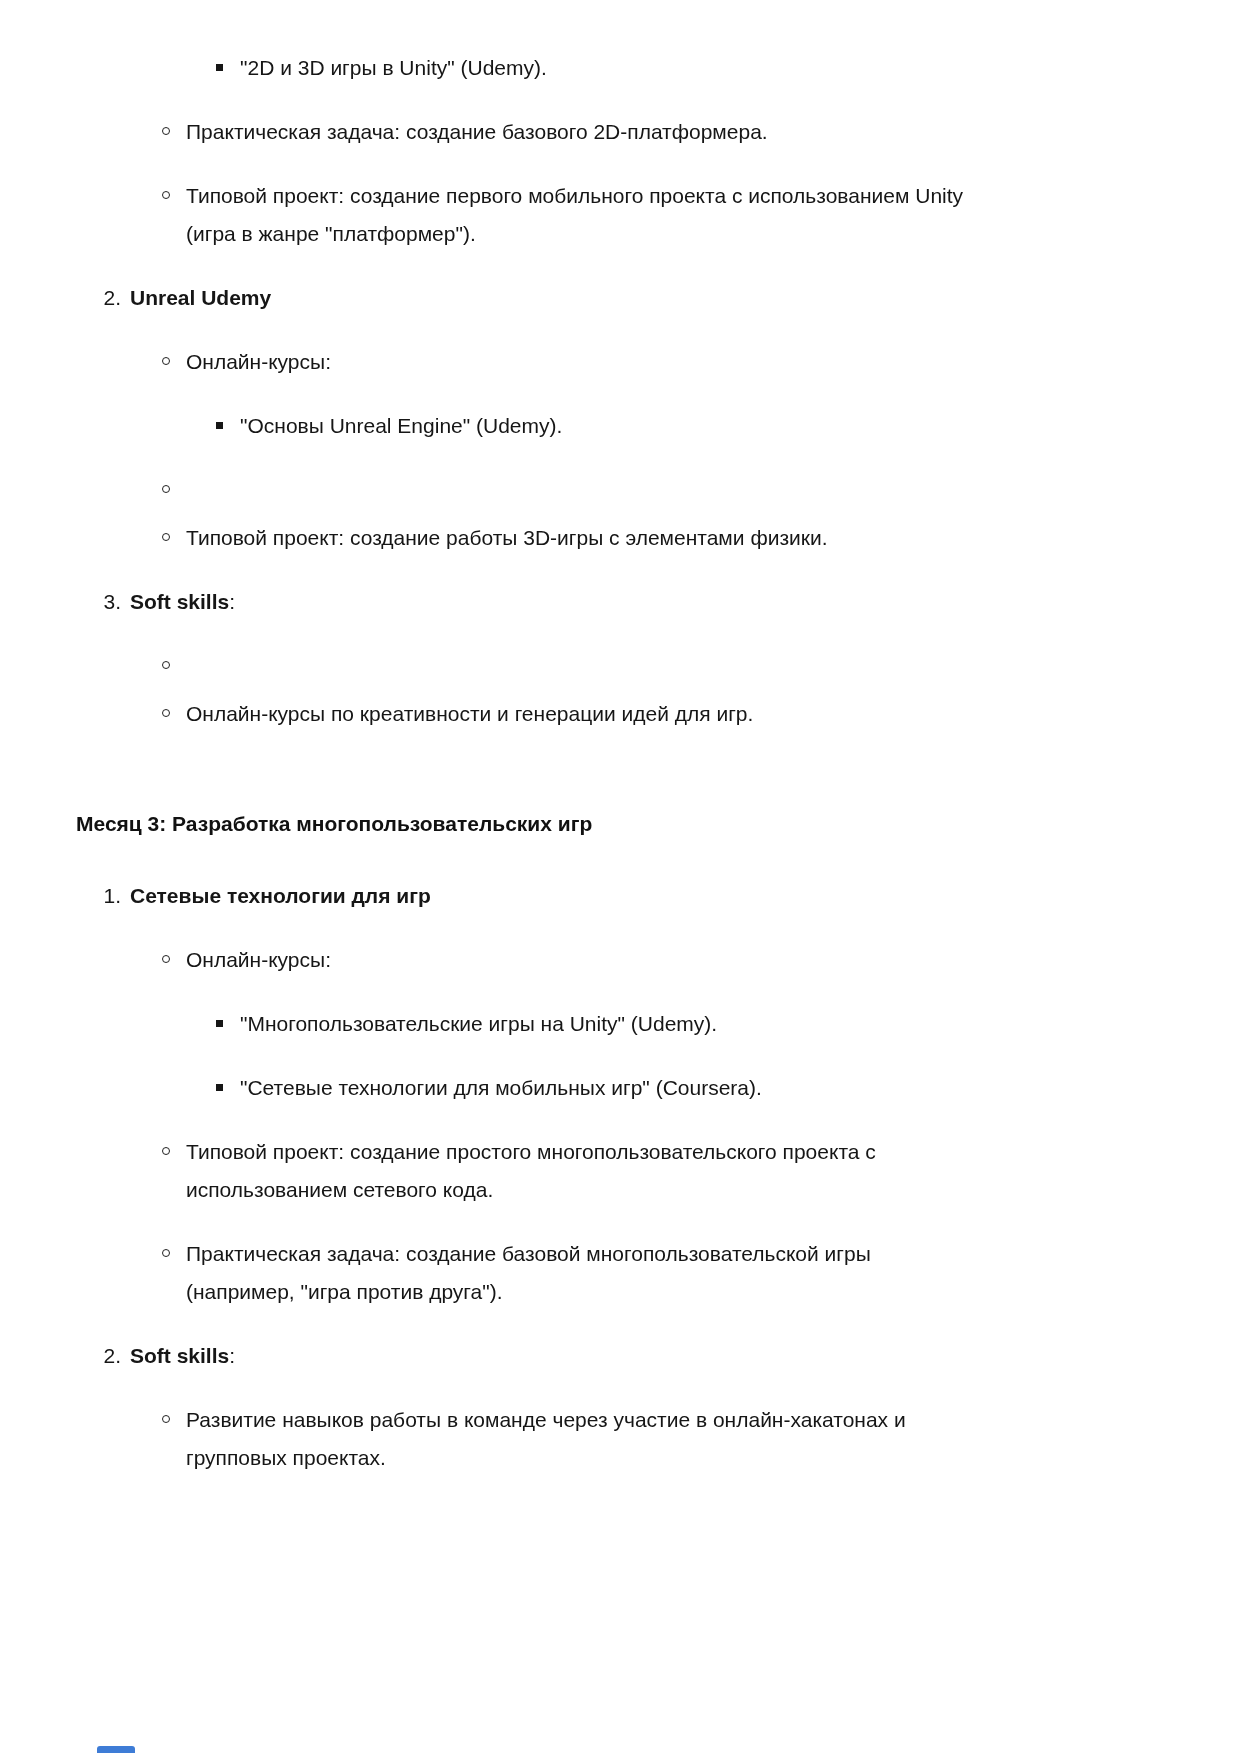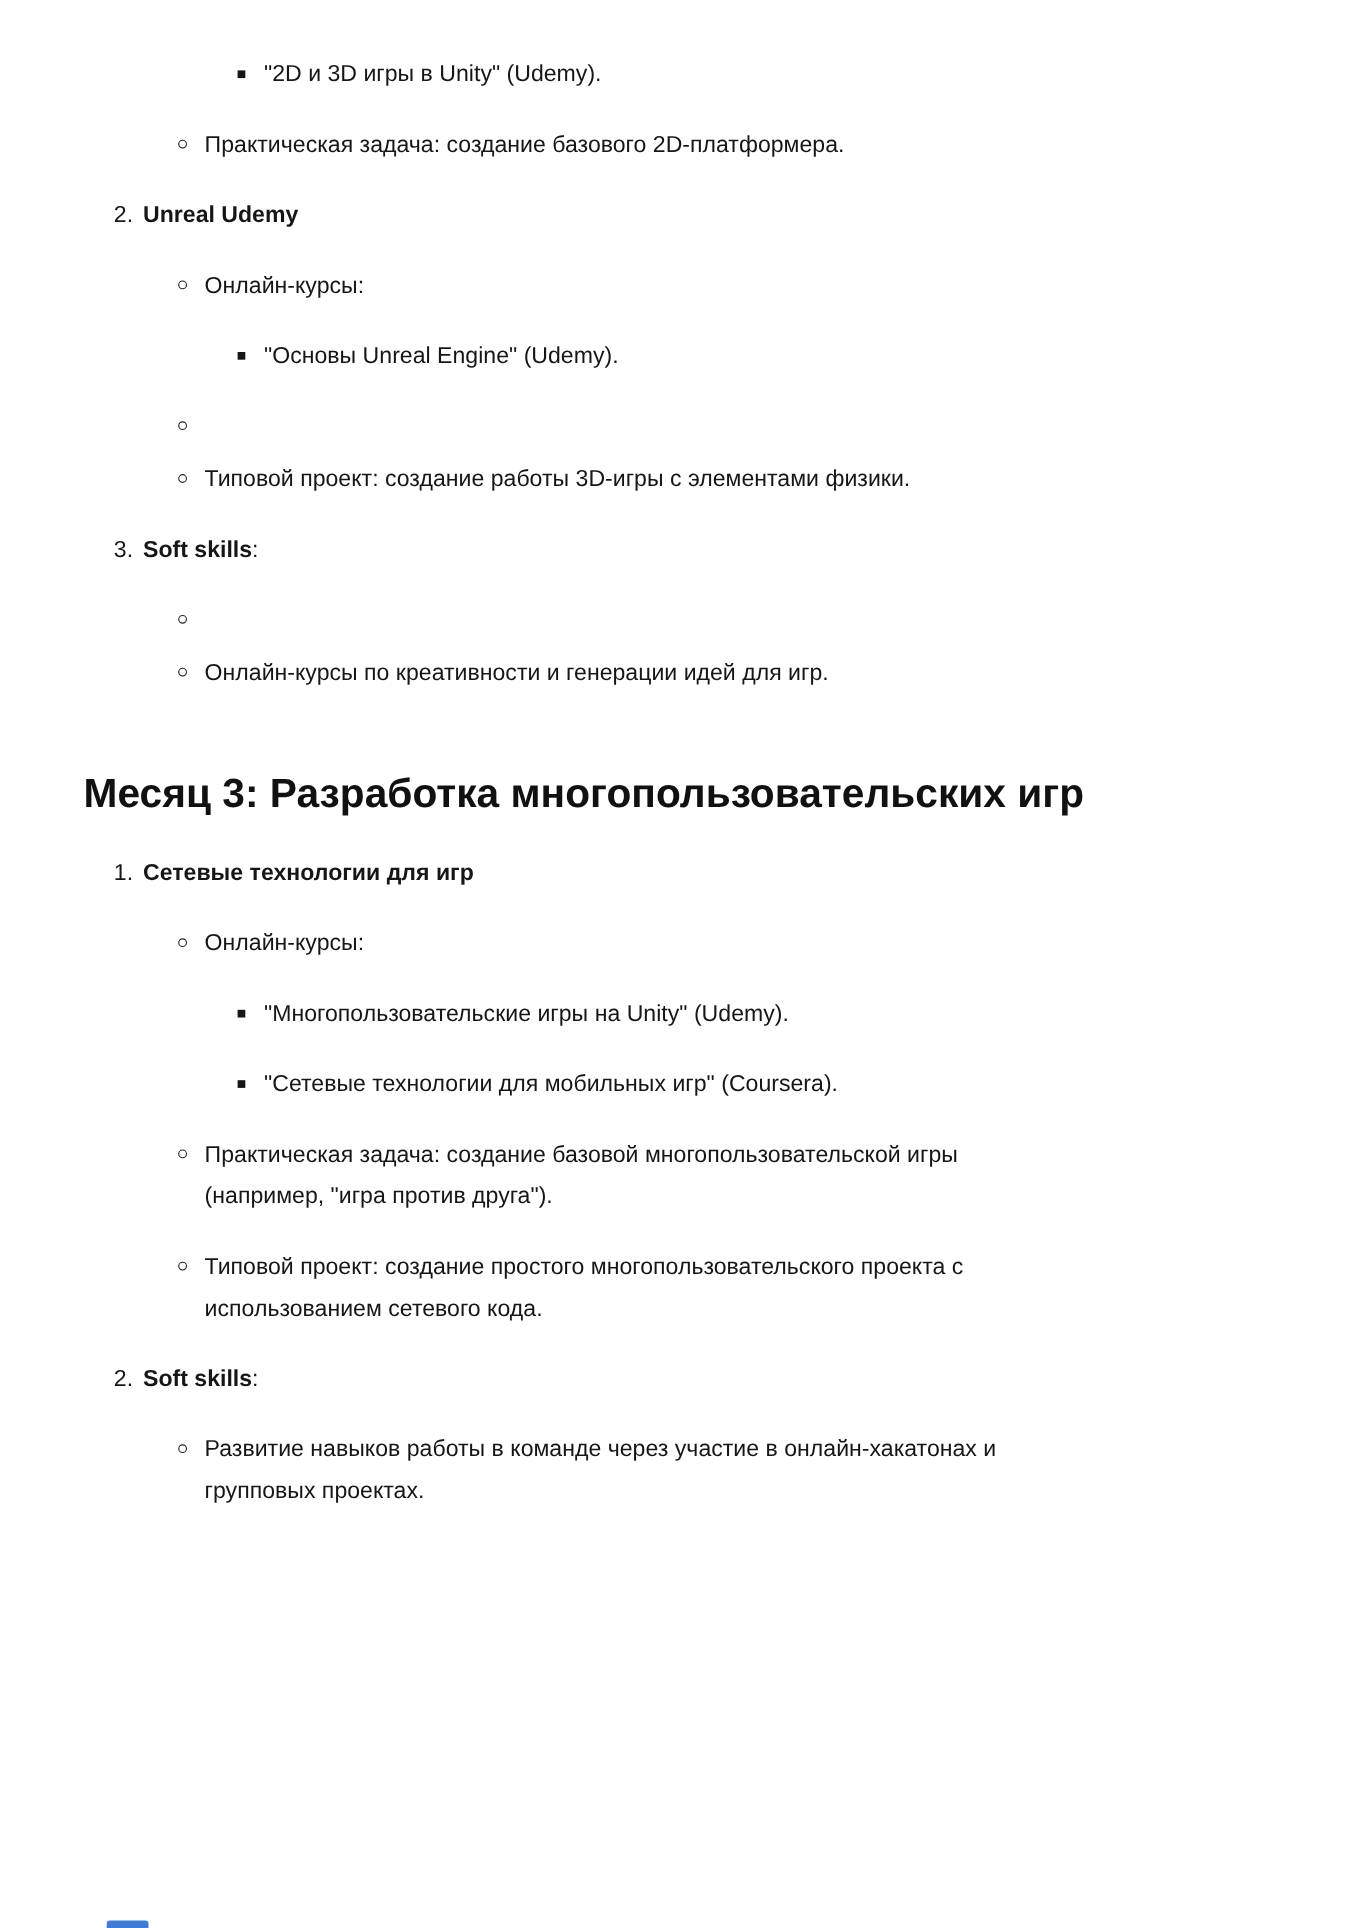--- a/index.html
+++ b/index.html
@@ -32,21 +32,21 @@
   }
   .bullet-square {
     width:7px; height:7px;
     background:#161616;
     margin-top:15px;
   }
   .itext { font-size:21px; line-height:38px; }
   .itext .line { display:block; }
   .itext b { font-weight:bold; }
   h2.month-heading {
-    font-size:37px; line-height:46px;
+    font-size:21px; line-height:46px;
     font-weight:bold; color:#111111;
     margin:68px 0 30px 0;
     font-family:"Liberation Sans", sans-serif;
   }
   .bottom-bar {
     position:absolute;
     left:97px; bottom:0;
     width:38px; height:7px;
     border-radius:3px 3px 0 0;
   }
@@ -67,20 +67,29 @@
 
   <div class="row lvl2">
     <span class="marker-bullet">
         <span class="bullet-circle"></span>
       </span>
     <div class="itext">
         <span class="line">Практическая задача: создание базового 2D-платформера.</span>
       </div>
   </div>
 
+  <div class="row lvl2">
+    <span class="marker-bullet">
+        <span class="bullet-circle"></span>
+      </span>
+    <div class="itext">
+      <span class="line">Типовой проект: создание первого мобильного проекта с использованием Unity</span>
+      <span class="line">(игра в жанре "платформер").</span>
+    </div>
+  </div>
 
   <div class="row lvl1">
     <span class="marker-num">2.</span>
     <div class="itext"><b>Unreal Udemy</b><span></span></div>
   </div>
 
   <div class="row lvl2">
     <span class="marker-bullet">
         <span class="bullet-circle"></span>
       </span>
@@ -165,35 +174,35 @@
     <div class="itext">
         <span class="line">"Сетевые технологии для мобильных игр" (Coursera).</span>
       </div>
   </div>
 
   <div class="row lvl2">
     <span class="marker-bullet">
         <span class="bullet-circle"></span>
       </span>
     <div class="itext">
+      <span class="line">Типовой проект: создание простого многопользовательского проекта с</span>
+      <span class="line">использованием сетевого кода.</span>
+    </div>
+  </div>
+
+  <div class="row lvl2">
+    <span class="marker-bullet">
+        <span class="bullet-circle"></span>
+      </span>
+    <div class="itext">
       <span class="line">Практическая задача: создание базовой многопользовательской игры</span>
       <span class="line">(например, "игра против друга").</span>
     </div>
   </div>
 
-  <div class="row lvl2">
-    <span class="marker-bullet">
-        <span class="bullet-circle"></span>
-      </span>
-    <div class="itext">
-      <span class="line">Типовой проект: создание простого многопользовательского проекта с</span>
-      <span class="line">использованием сетевого кода.</span>
-    </div>
-  </div>
-
   <div class="row lvl1">
     <span class="marker-num">2.</span>
     <div class="itext"><b>Soft skills</b><span>:</span></div>
   </div>
 
   <div class="row lvl2">
     <span class="marker-bullet">
         <span class="bullet-circle"></span>
       </span>
     <div class="itext">

